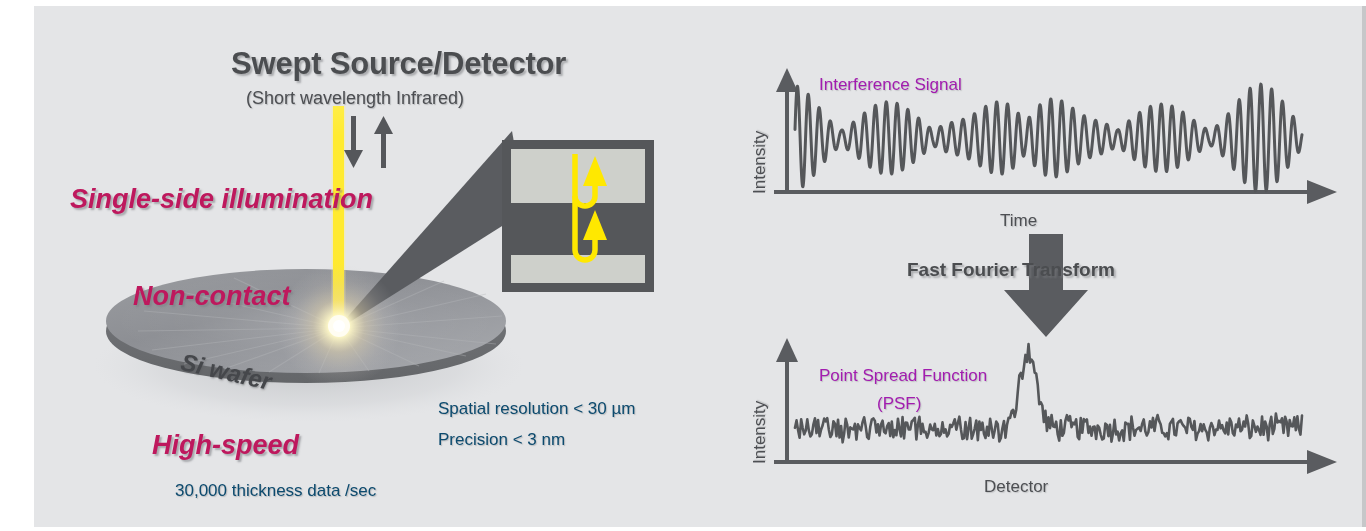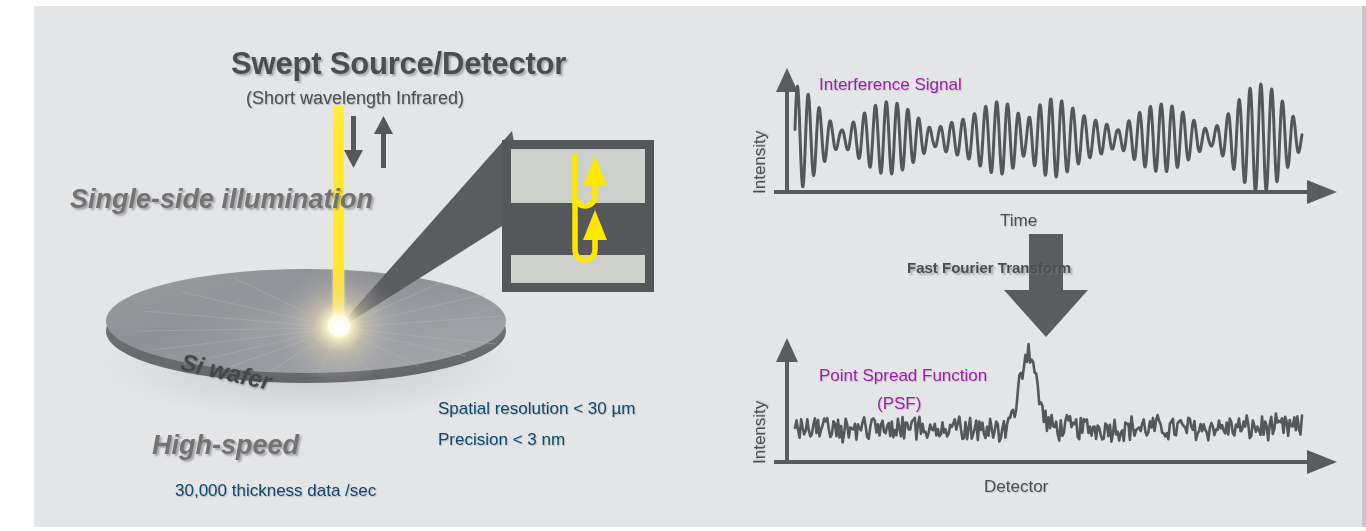--- a/index.html
+++ b/index.html
@@ -15,40 +15,40 @@
   .hdr-main{
     font-size:31px; font-weight:bold; color:#4b4d50; letter-spacing:-.2px;
     text-shadow:2px 2px 2px rgba(120,122,126,.55);
   }
   .hdr-sub{
     font-size:18px; color:#4c4e52;
     text-shadow:1px 1px 1px rgba(140,142,146,.5);
     text-align:center;
   }
   .feat{
-    font-size:27px; font-weight:bold; font-style:italic; color:#737373;
+    font-size:27px; font-weight:bold; font-style:italic; color:#be185d;
     text-shadow:2px 2px 2px rgba(125,127,131,.6);
     white-space:nowrap;
   }
   .feat-sub{
     font-size:17px; color:#0c4a6e; white-space:nowrap;
     text-shadow:1px 1px 1px rgba(145,147,151,.5);
   }
   .plot-lbl{
     font-size:17px; color:#a21caf;
     text-shadow:1px 1px 1px rgba(150,152,156,.45);
     white-space:nowrap;
   }
   .axis-lbl{
     font-size:17px; color:#4d4f53; white-space:nowrap;
     text-shadow:1px 1px 1px rgba(150,152,156,.45);
   }
   .axis-lbl.vert{transform:rotate(-90deg); transform-origin:left top;}
   .fft-lbl{
-    font-size:15px; font-weight:bold; color:#4b4d50; white-space:nowrap;
+    font-size:19px; font-weight:bold; color:#4b4d50; white-space:nowrap;
     text-shadow:2px 2px 2px rgba(120,122,126,.55);
   }
   .siwafer{
     font-size:24px; font-weight:bold; font-style:italic; color:#45474b;
     white-space:nowrap; text-shadow:1px 1px 2px rgba(90,92,96,.5);
   }
 </style>
 </head>
 <body>
 
@@ -159,20 +159,21 @@
       <path d="M73,56 L73,110 A10,10 0 0 0 93,110 L93,96"></path>
     </g>
     <g fill="#ffe800">
       <polygon points="93,16 81,46 105,46"></polygon>
       <polygon points="93,70 81,100 105,100"></polygon>
     </g>
   </svg>
 
   <div class="abs feat" style="left:36px; top:178px;">Single-side illumination</div>
 
+  <div class="abs feat" style="left:99px; top:275px;">Non-contact</div>
 
   <div class="abs feat-sub" style="left:404px; top:393px;">Spatial resolution &lt; 30 µm</div>
   <div class="abs feat-sub" style="left:404px; top:424px;">Precision &lt; 3 nm</div>
 
   <div class="abs feat" style="left:118px; top:424px;">High-speed</div>
   <div class="abs feat-sub" style="left:141px; top:475px;">30,000 thickness data /sec</div>
 
   <div class="abs siwafer" style="left:146px; top:352px; transform:rotate(13deg);">Si wafer</div>
 
   <div class="abs axis-lbl vert" style="left:716px; top:188px;">Intensity</div>

